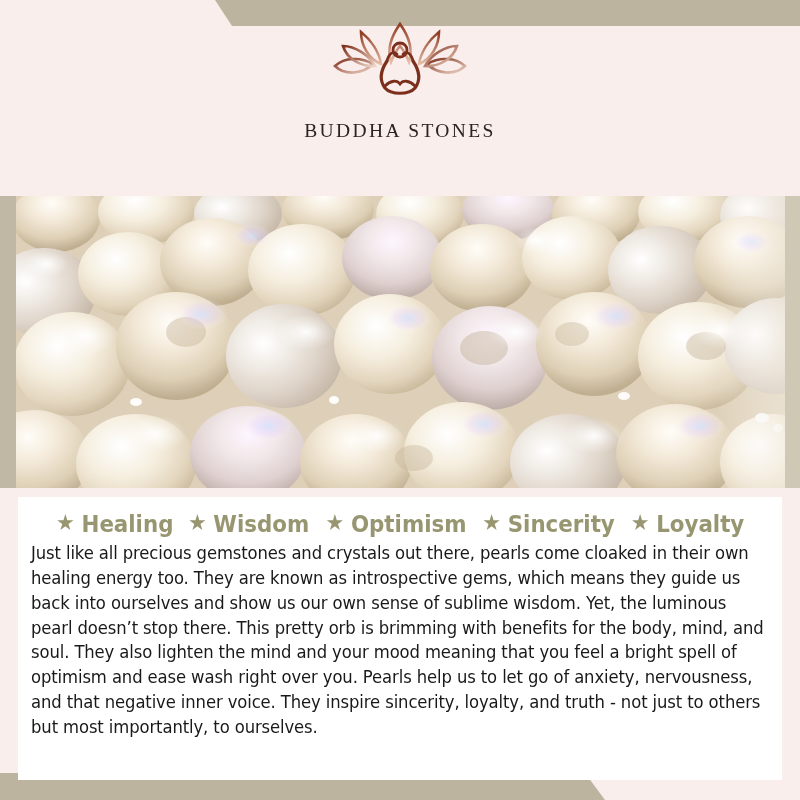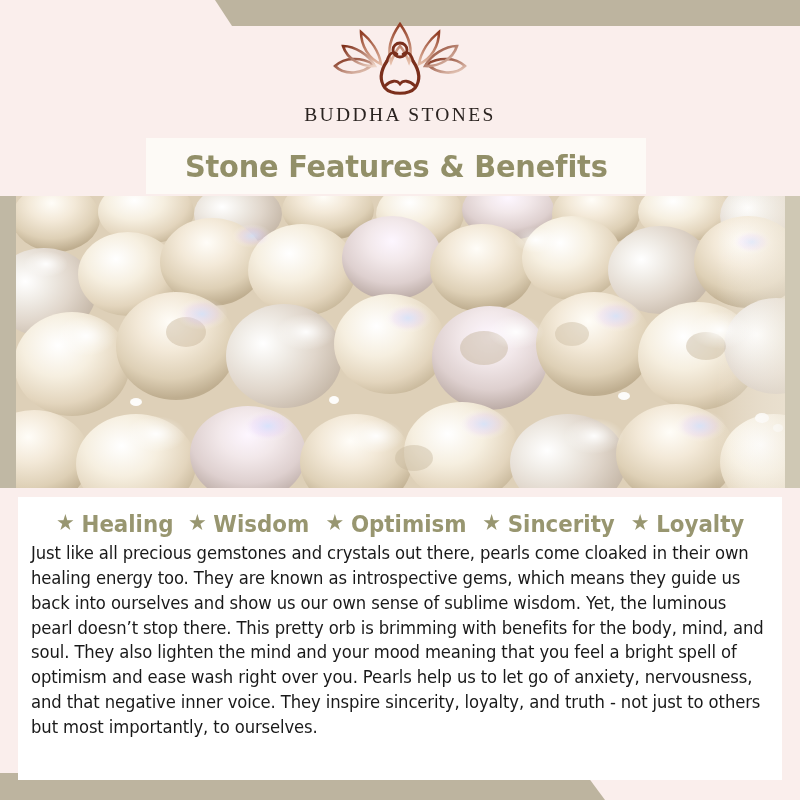--- a/index.html
+++ b/index.html
@@ -69,20 +69,21 @@
   .logo-wrap {
     position: absolute;
     top: 18px; left: 0;
     width: 800px;
     height: 120px;
     display: flex;
     flex-direction: column;
     align-items: center;
     justify-content: flex-start;
     z-index: 3;
+    gap: 16px;
   }
   .logo-mark { width: 150px; height: 84px; display: block; }
   .logo-text {
     margin-top: 2px;
     font-family: "Liberation Serif", serif;
     font-size: 19.5px;
     letter-spacing: 2.4px;
     color: #2a2320;
     font-weight: 400;
   }
@@ -233,23 +234,20 @@
         <path d="M62 43 C64 35 68 33 72 36" fill="none" stroke="#7b2f1c" stroke-width="2.8" stroke-linecap="round"></path>
         <path d="M88 43 C86 35 82 33 78 36" fill="none" stroke="#7b2f1c" stroke-width="2.8" stroke-linecap="round"></path>
 
         <path d="M62 43 C56 52 54 62 60 70 C66 77 84 77 90 70 C96 62 94 52 88 43" fill="none" stroke="#7b2f1c" stroke-width="3.2" stroke-linecap="round"></path>
         <path d="M60 68 C66 62 72 62 75 66 C78 62 84 62 90 68" fill="none" stroke="#7b2f1c" stroke-width="2.8" stroke-linecap="round"></path>
       </svg>
     </span>
     <div class="logo-text">BUDDHA STONES</div>
   </div>
 
-  <div class="title-banner">
-    <h1>Stone Features &amp; Benefits</h1>
-  </div>
 
   <div class="edge-strip-left"></div>
   <div class="edge-strip-right"></div>
   <div class="photo">
     <svg viewBox="0 0 769 292" xmlns="http://www.w3.org/2000/svg" preserveAspectRatio="xMidYMid slice">
       <defs>
         <radialGradient id="p1" cx="38%" cy="32%" r="72%">
           <stop offset="0%" stop-color="#ffffff"></stop>
           <stop offset="42%" stop-color="#f6efe0"></stop>
           <stop offset="78%" stop-color="#e3d5bd"></stop>

